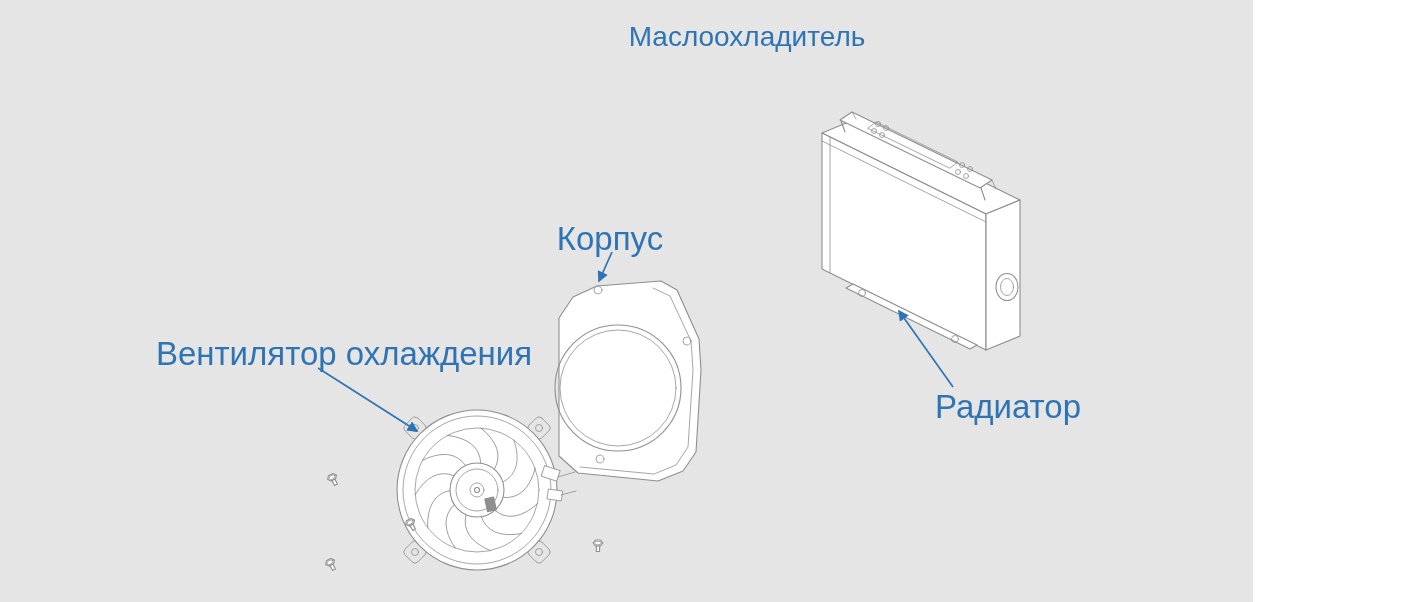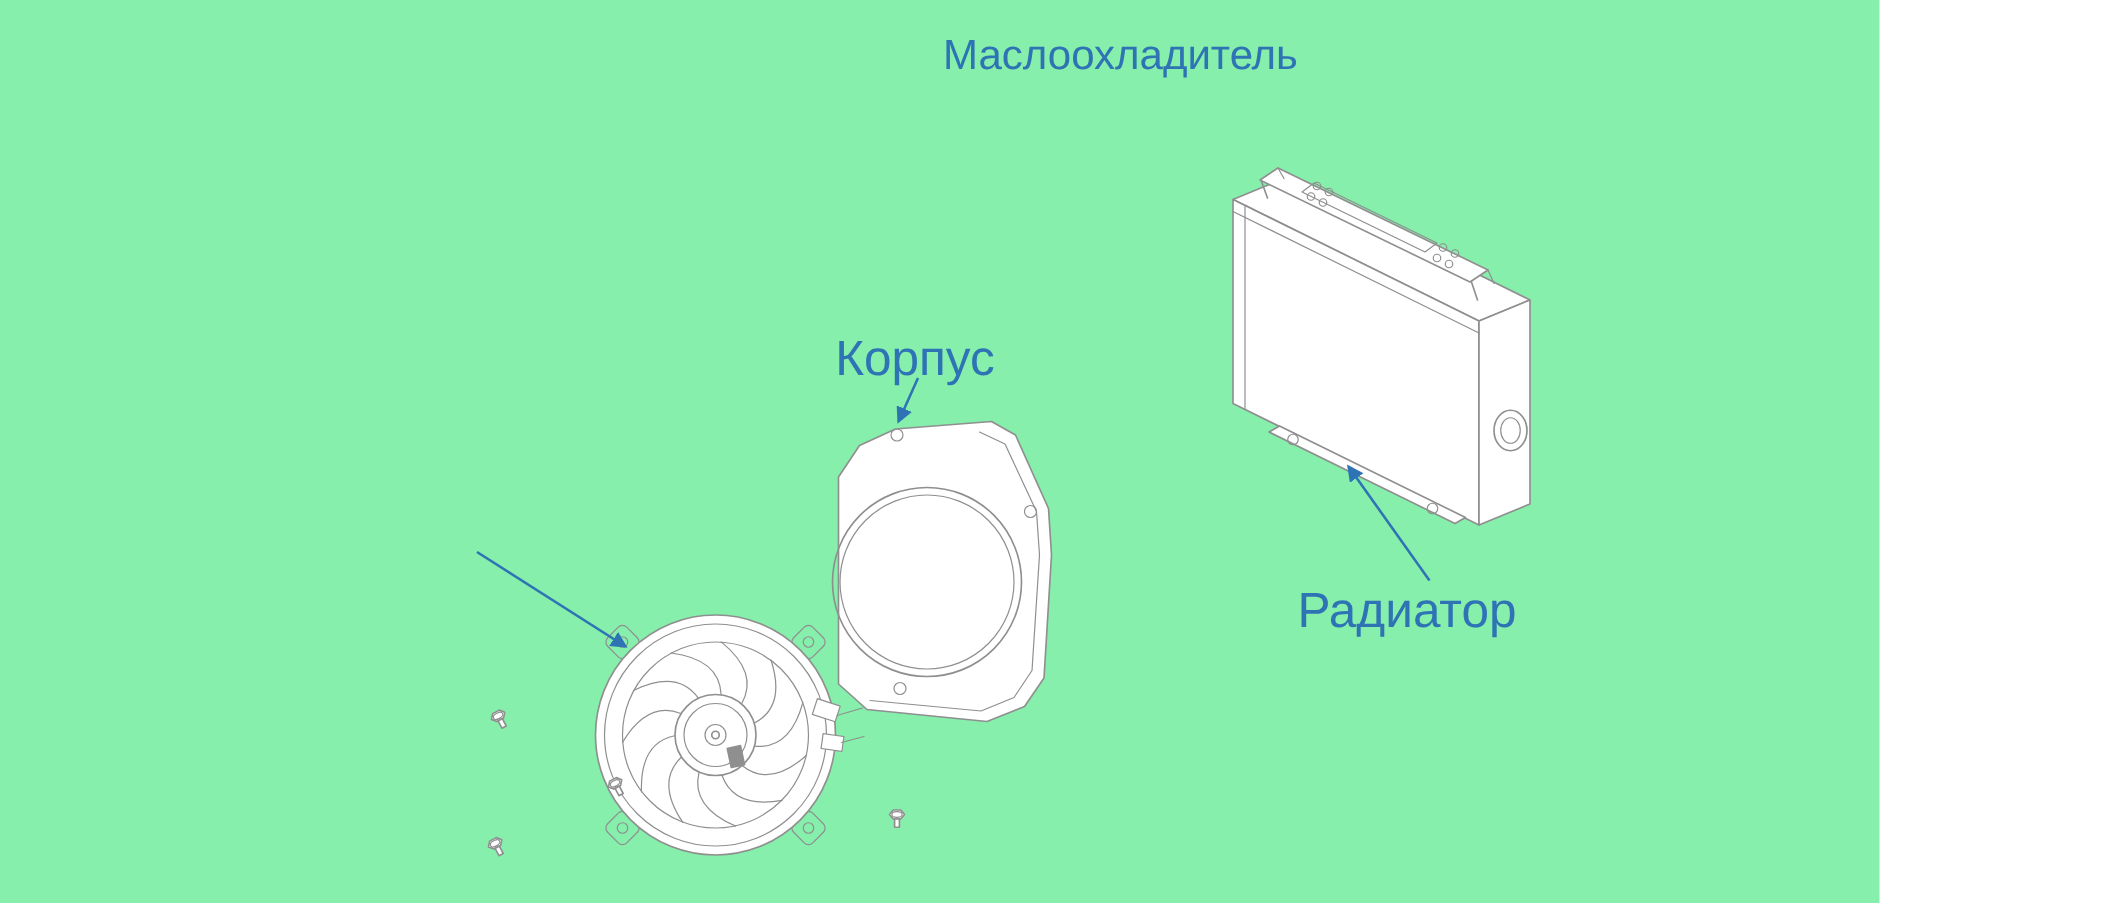--- a/index.html
+++ b/index.html
@@ -5,21 +5,21 @@
   html, body {
     margin: 0;
     padding: 0;
     background: #ffffff;
     font-family: "Liberation Sans", sans-serif;
   }
   .canvas {
     position: relative;
     width: 1253px;
     height: 602px;
-    background: #86efac;
+    background: #e5e5e5;
     overflow: hidden;
   }
   .canvas svg {
     position: absolute;
     left: 0;
     top: 0;
   }
   .label {
     position: absolute;
     color: #2e74b5;
@@ -173,16 +173,17 @@
       <line class="arrow-line" x1="612" y1="252" x2="599" y2="281" marker-end="url(#arrowhead)"></line>
       <line class="arrow-line" x1="318" y1="368" x2="417" y2="431" marker-end="url(#arrowhead)"></line>
       <line class="arrow-line" x1="953" y1="387" x2="899" y2="311" marker-end="url(#arrowhead)"></line>
     </g>
   </svg>
 
   <div class="label title" style="left:747px; top:22px;">Маслоохладитель</div>
 
   <div class="label" style="left:610px; top:221px;">Корпус</div>
 
+  <div class="label" style="left:344px; top:336px;">Вентилятор охлаждения</div>
 
-  <div class="label" style="left:938px; top:389px;">Радиатор</div>
+  <div class="label" style="left:1008px; top:389px;">Радиатор</div>
 
 </div>
 
 </body></html>

